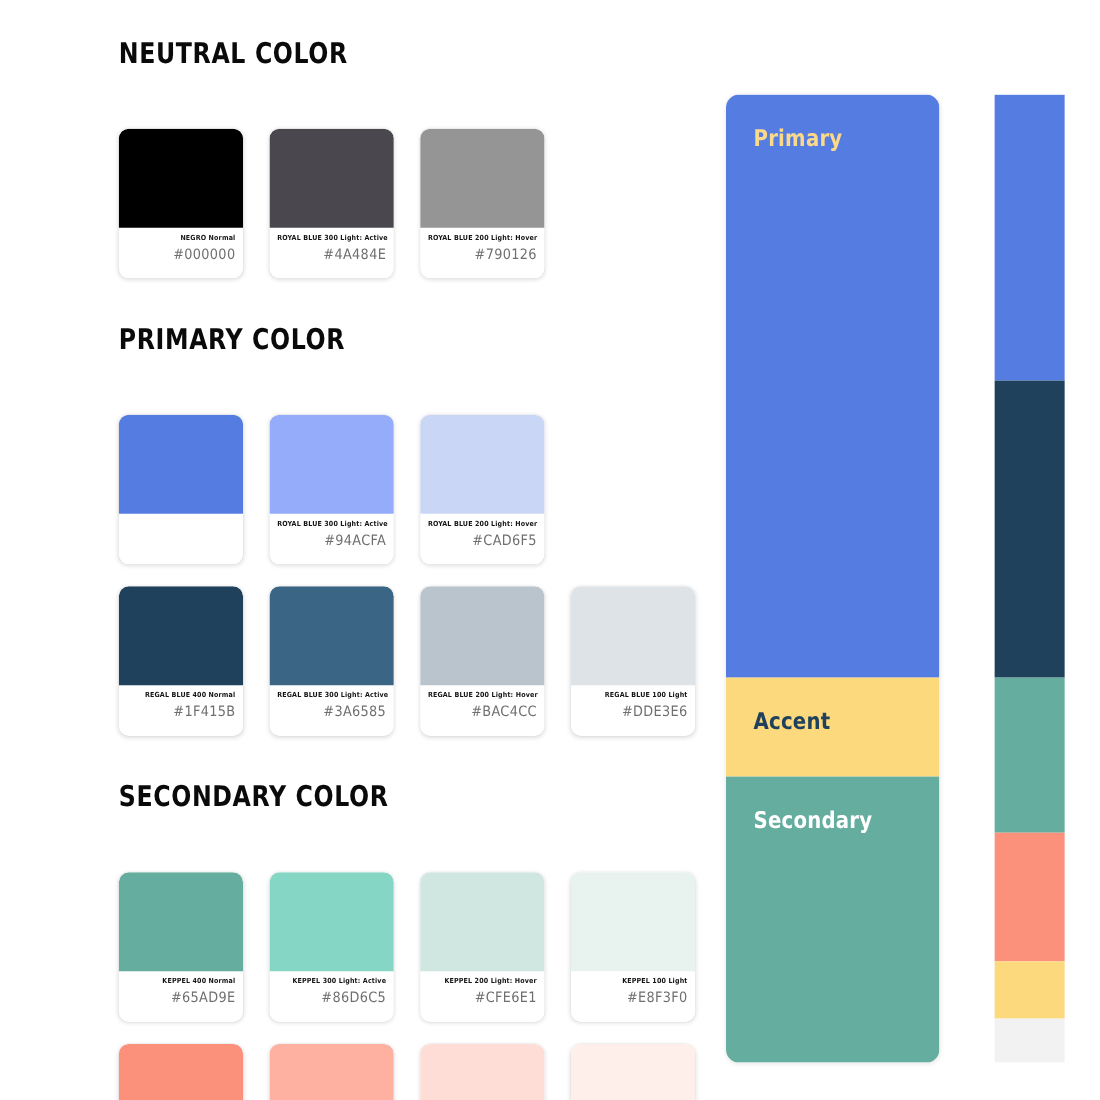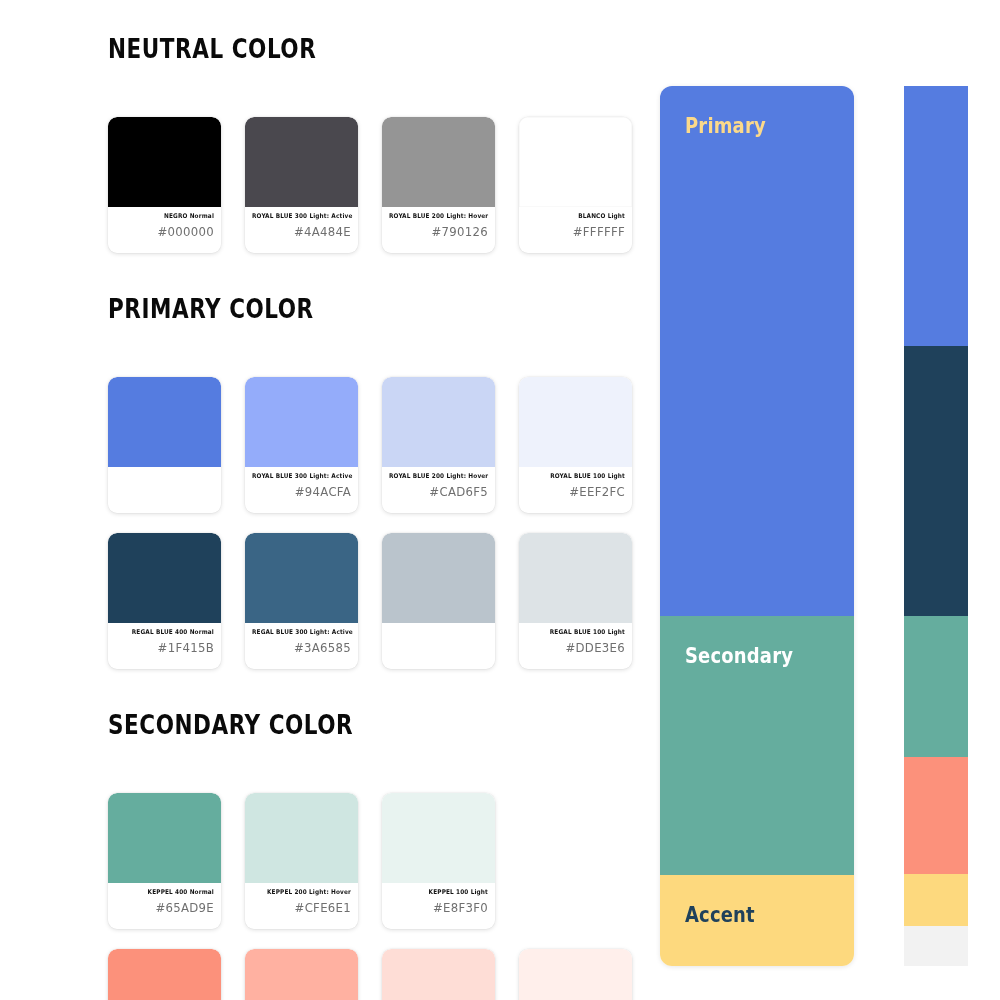--- a/index.html
+++ b/index.html
@@ -135,27 +135,20 @@
               <div class="swatch-hex">#4A484E</div>
             </div>
           </div>
           <div class="swatch-card">
             <div class="swatch-chip" style="background: rgb(149, 149, 149);"></div>
             <div class="swatch-meta">
               <div class="swatch-name">ROYAL BLUE 200 Light: Hover</div>
               <div class="swatch-hex">#790126</div>
             </div>
           </div>
-          <div class="swatch-card">
-            <div class="swatch-chip" style="background: rgb(255, 255, 255); box-shadow: rgba(0, 0, 0, 0.05) 0px 0px 0px 0.5px inset;"></div>
-            <div class="swatch-meta">
-              <div class="swatch-name">BLANCO Light</div>
-              <div class="swatch-hex">#FFFFFF</div>
-            </div>
-          </div>
         </div>
       </div>
       <div class="section" style="margin-top: 41px;">
         <div class="section-title">PRIMARY COLOR</div>
         <div class="swatch-row" style="margin-top: 53px;">
           <div class="swatch-card">
             <div class="swatch-chip" style="background: rgb(85, 124, 224);"></div>
           </div>
           <div class="swatch-card">
             <div class="swatch-chip" style="background: rgb(148, 172, 250);"></div>
@@ -164,45 +157,42 @@
               <div class="swatch-hex">#94ACFA</div>
             </div>
           </div>
           <div class="swatch-card">
             <div class="swatch-chip" style="background: rgb(202, 214, 245);"></div>
             <div class="swatch-meta">
               <div class="swatch-name">ROYAL BLUE 200 Light: Hover</div>
               <div class="swatch-hex">#CAD6F5</div>
             </div>
           </div>
-          <div class="swatch-card">
-            <div class="swatch-chip" style="background: rgb(238, 242, 252);"></div>
-            <div class="swatch-meta">
-              <div class="swatch-name">ROYAL BLUE 100 Light</div>
-              <div class="swatch-hex">#EEF2FC</div>
-            </div>
-          </div>
         </div>
         <div class="swatch-row" style="margin-top: 20px;">
           <div class="swatch-card">
             <div class="swatch-chip" style="background: rgb(31, 65, 91);"></div>
             <div class="swatch-meta">
               <div class="swatch-name">REGAL BLUE 400 Normal</div>
               <div class="swatch-hex">#1F415B</div>
             </div>
           </div>
           <div class="swatch-card">
             <div class="swatch-chip" style="background: rgb(58, 101, 133);"></div>
             <div class="swatch-meta">
               <div class="swatch-name">REGAL BLUE 300 Light: Active</div>
               <div class="swatch-hex">#3A6585</div>
             </div>
           </div>
           <div class="swatch-card">
             <div class="swatch-chip" style="background: rgb(186, 196, 204);"></div>
+            <div class="swatch-meta">
+              <div class="swatch-name">REGAL BLUE 200  Light: Hover</div>
+              <div class="swatch-hex">#BAC4CC</div>
+            </div>
           </div>
           <div class="swatch-card">
             <div class="swatch-chip" style="background: rgb(221, 227, 230);"></div>
             <div class="swatch-meta">
               <div class="swatch-name">REGAL BLUE 100  Light</div>
               <div class="swatch-hex">#DDE3E6</div>
             </div>
           </div>
         </div>
       </div>
@@ -210,20 +200,27 @@
         <div class="section-title">SECONDARY COLOR</div>
         <div class="swatch-row" style="margin-top: 53px;">
           <div class="swatch-card">
             <div class="swatch-chip" style="background: rgb(101, 173, 158);"></div>
             <div class="swatch-meta">
               <div class="swatch-name">KEPPEL 400 Normal</div>
               <div class="swatch-hex">#65AD9E</div>
             </div>
           </div>
           <div class="swatch-card">
+            <div class="swatch-chip" style="background: rgb(134, 214, 197);"></div>
+            <div class="swatch-meta">
+              <div class="swatch-name">KEPPEL 300 Light: Active</div>
+              <div class="swatch-hex">#86D6C5</div>
+            </div>
+          </div>
+          <div class="swatch-card">
             <div class="swatch-chip" style="background: rgb(207, 230, 225);"></div>
             <div class="swatch-meta">
               <div class="swatch-name">KEPPEL 200 Light: Hover</div>
               <div class="swatch-hex">#CFE6E1</div>
             </div>
           </div>
           <div class="swatch-card">
             <div class="swatch-chip" style="background: rgb(232, 243, 240);"></div>
             <div class="swatch-meta">
               <div class="swatch-name">KEPPEL 100 Light</div>
@@ -245,25 +242,25 @@
             <div class="swatch-chip" style="background: rgb(255, 239, 235);"></div>
           </div>
         </div>
       </div>
     </div>
 
   <div id="brand-panel">
       <div class="brand-block" style="background: rgb(85, 124, 224); height: 60.2%;">
         <div class="brand-label" style="color: rgb(251, 217, 138);">Primary</div>
       </div>
+      <div class="brand-block" style="background: rgb(253, 217, 126); height: 10.3%;">
+        <div class="brand-label" style="color: rgb(31, 65, 91);">Accent</div>
+      </div>
       <div class="brand-block" style="background: rgb(101, 173, 158); height: 29.5%;">
         <div class="brand-label" style="color: rgb(255, 255, 255);">Secondary</div>
-      </div>
-      <div class="brand-block" style="background: rgb(253, 217, 126); height: 10.3%;">
-        <div class="brand-label" style="color: rgb(31, 65, 91);">Accent</div>
       </div>
     </div>
 
   <div id="stripe-bar">
       <div class="stripe" style="background: rgb(85, 124, 224); height: 29.5%;"></div>
       <div class="stripe" style="background: rgb(31, 65, 91); height: 30.7%;"></div>
       <div class="stripe" style="background: rgb(101, 173, 158); height: 16%;"></div>
       <div class="stripe" style="background: rgb(252, 145, 123); height: 13.4%;"></div>
       <div class="stripe" style="background: rgb(253, 217, 126); height: 5.9%;"></div>
       <div class="stripe" style="background: rgb(242, 242, 242); height: 4.5%;"></div>

